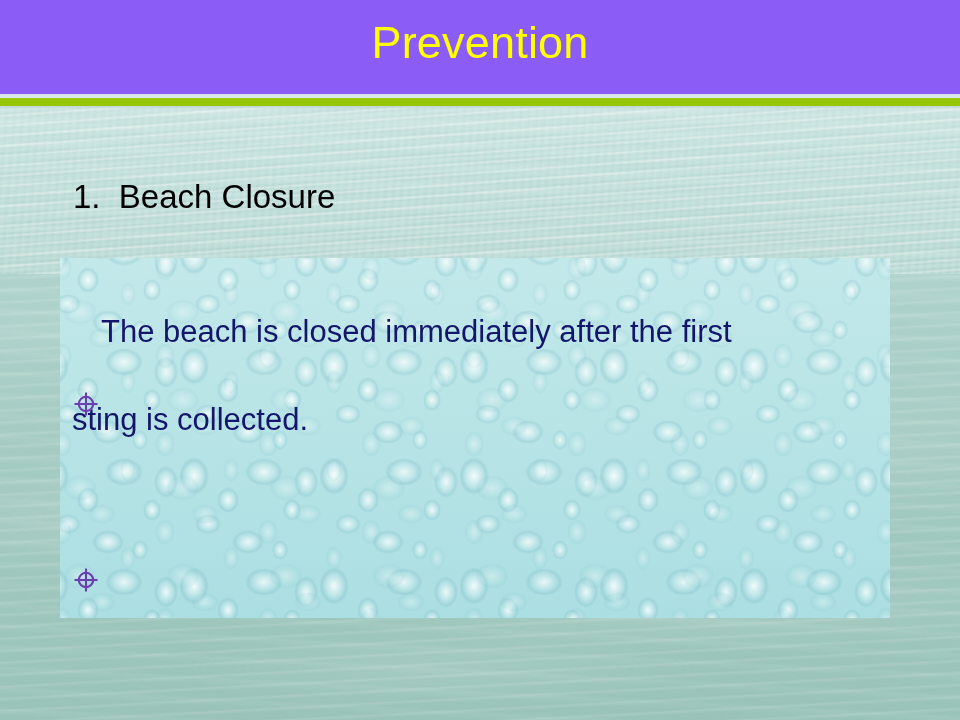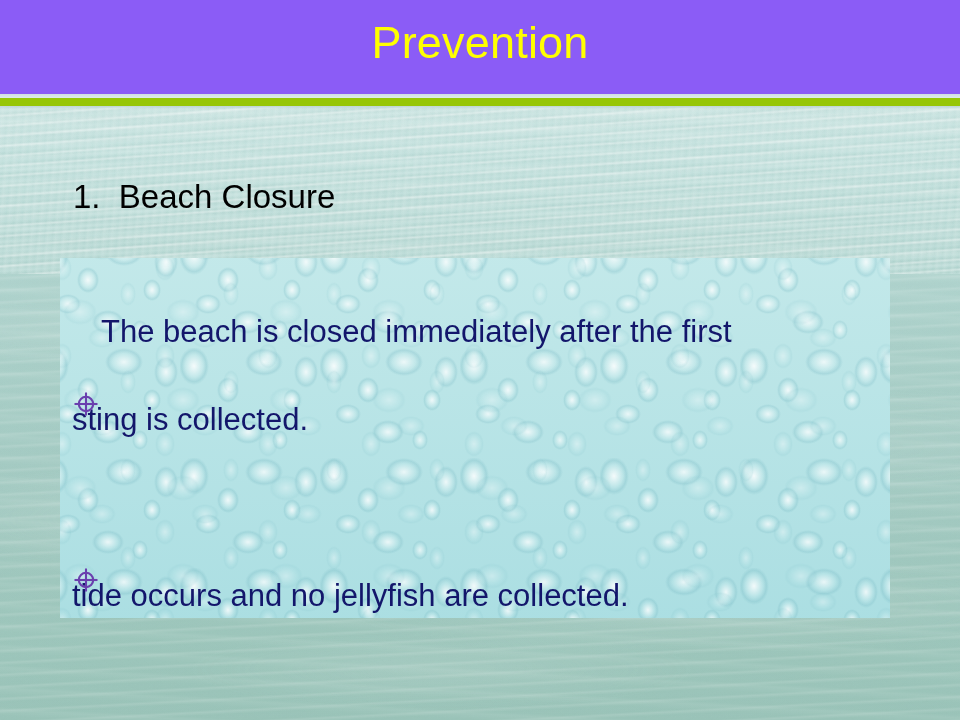--- a/index.html
+++ b/index.html
@@ -255,21 +255,17 @@
       <div class="line">
         <span class="bullet">
           <svg width="28" height="28" viewBox="0 0 28 28" aria-hidden="true">
             <circle cx="14" cy="14" r="7.2" fill="none" stroke="#6a3fae" stroke-width="2.1"></circle>
             <line x1="14" y1="2.5" x2="14" y2="25.5" stroke="#6a3fae" stroke-width="2.1"></line>
             <line x1="2.5" y1="14" x2="25.5" y2="14" stroke="#6a3fae" stroke-width="2.1"></line>
           </svg>
         </span>
       </div>
 
-      <div class="line cont">
-        <span class="indent"></span>
-        <span class="txt">tide occurs and no jellyfish are collected.</span>
-      </div>
 
     </div>
   </div>
 
 </div>
 
 </body></html>

